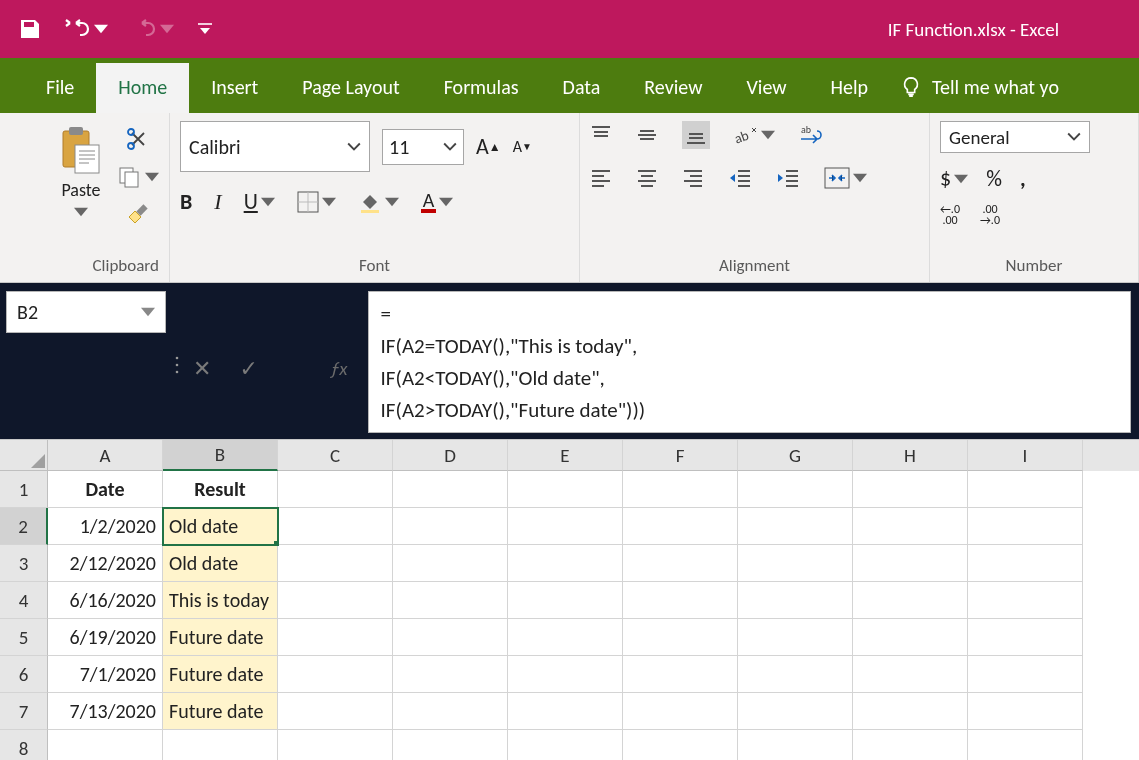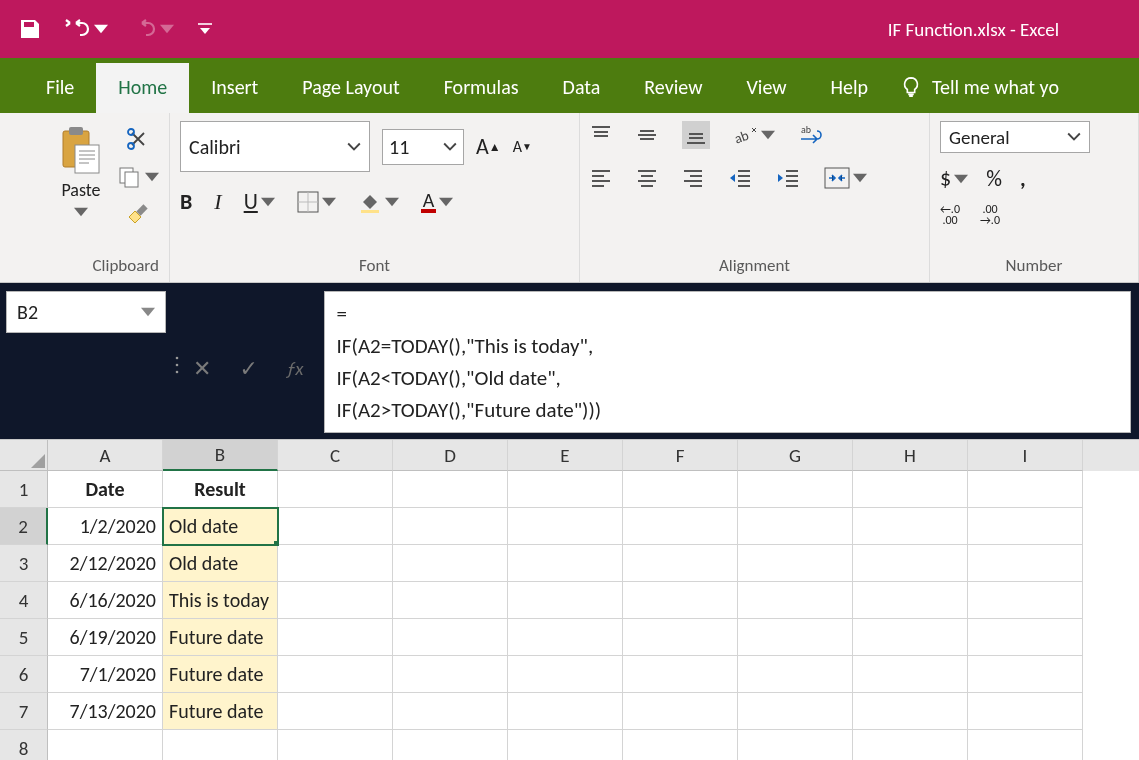--- a/index.html
+++ b/index.html
@@ -32,21 +32,21 @@
   .font-name { height: 51px; width: 190px; border: 1px solid #a6a6a6; background: #fff; display: flex; align-items: center; padding: 16px 8px; font-size: 20px; justify-content: space-between; }
   .font-size { height: 36px; width: 82px; border: 1px solid #a6a6a6; background: #fff; display: flex; align-items: center; padding: 0 6px; font-size: 20px; justify-content: space-between; }
 
   .number-format { height: 32px; width: 150px; border: 1px solid #a6a6a6; background: #fff; display: flex; align-items: center; padding: 0 8px; font-size: 19px; justify-content: space-between; }
 
   
   .fx-row { background: #0f172a; display: flex; align-items: stretch; border-bottom: 1px solid #c8c8c8; }
   .name-box { width: 160px; height: 42px; margin: 8px 5px 6px 6px; border: 1px solid #b7b7b7; background: #fff; display: flex; align-items: center; padding: 0 10px; font-size: 20px; justify-content: space-between; }
   .fx-sep { width:12px; display:flex; align-items:center; justify-content:center; padding-top:8px;}
   .fx-btns { display: flex; align-items: center; gap: 28px; padding: 14px 20px 0 10px; color: #9a9a9a; }
-  .fx-btns .fx { font-style: italic; color:#6b6b6b; font-size:19px; }
+  .fx-btns .fx { font-style: italic; color:#6b6b6b; font-size:19px;margin-left:44px; }
   .formula-bar { flex: 1; background: #fff; border: 1px solid #b7b7b7; margin: 8px 8px 6px 0; padding: 6px 12px; font-size: 21px; line-height: 32px; min-height: 130px; white-space: pre-line;}
 
   
   .grid { background: #fff; }
   .col-headers { display: flex; background: #e6e6e6; height: 31px; }
   .corner { width: 48px; border-right: 1px solid #bfbfbf; border-bottom: 1px solid #bfbfbf; background:#e6e6e6; position:relative;}
   .corner::after{content:""; position:absolute; right:2px; bottom:2px; width:0;height:0; border-right:14px solid #a0a0a0; border-top:14px solid transparent;}
   .col-h { flex: 0 0 115px; text-align: center; font-size: 19px; color: #333; border-right: 1px solid #d4d4d4; border-bottom: 1px solid #bfbfbf; display:flex;align-items:center;justify-content:center; background:#e6e6e6;}
   .col-h.sel { background: #d2d2d2; border-bottom:2px solid #217346; }
   .row { display: flex; height: 37px; }

